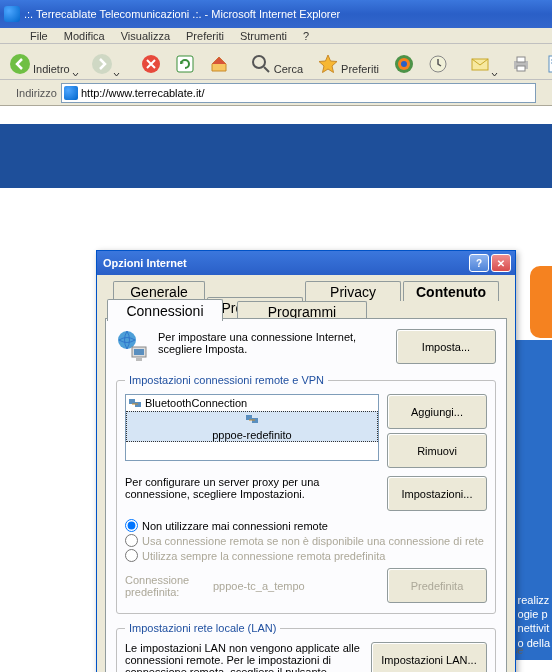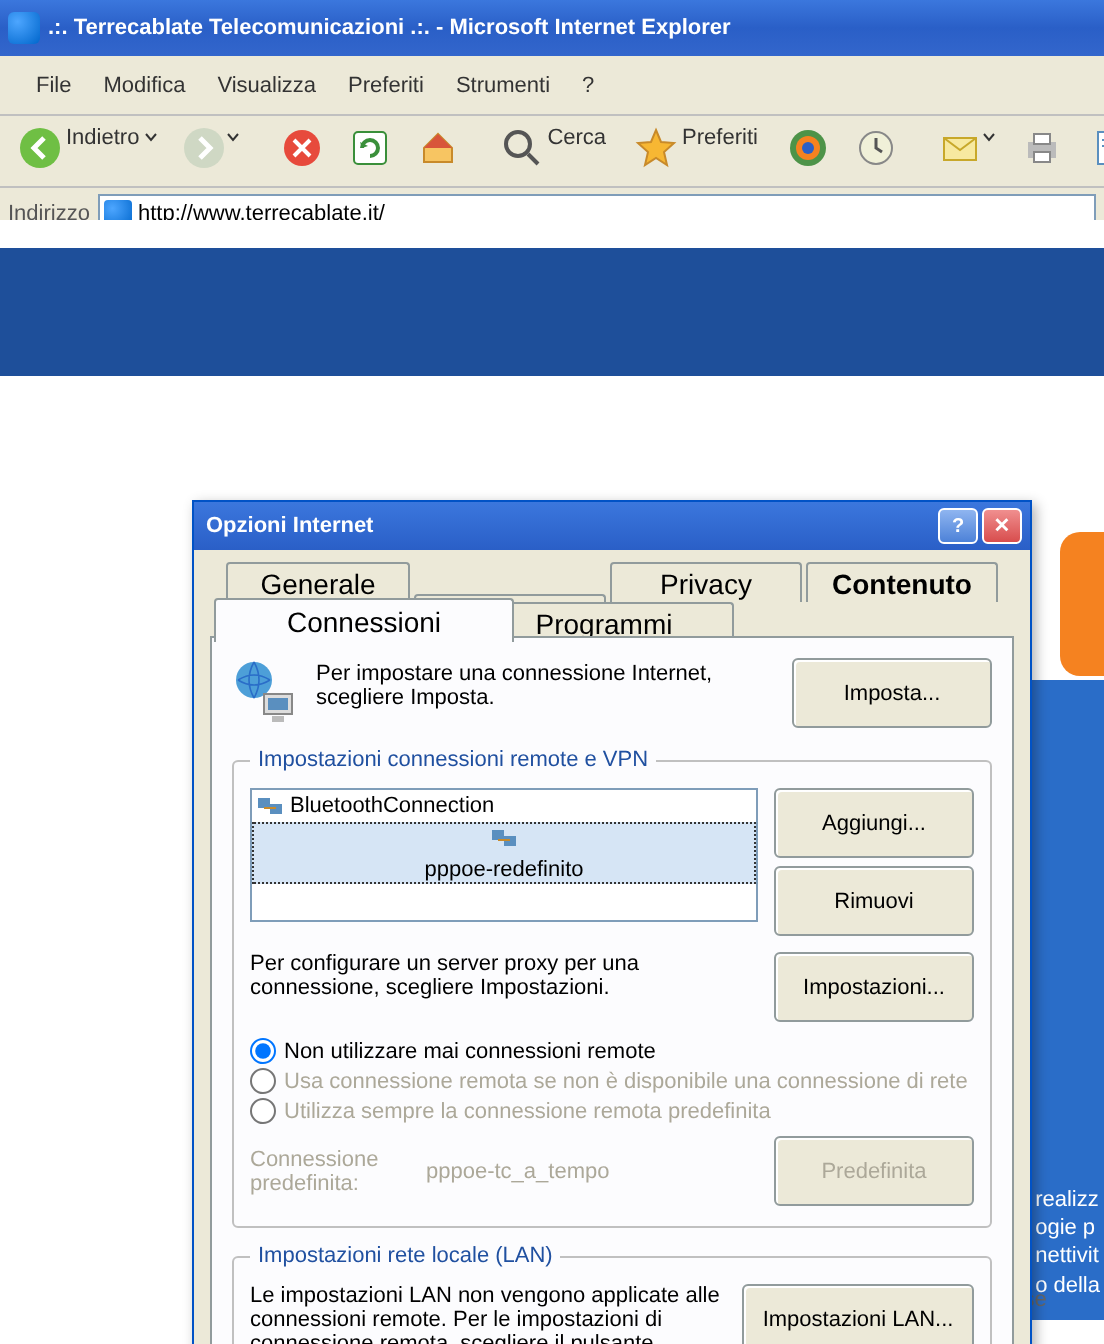--- a/index.html
+++ b/index.html
@@ -1,36 +1,36 @@
 <!DOCTYPE html>
 <html><head>
 <meta charset="utf-8">
 <style>
 * { box-sizing: border-box; margin: 0; padding: 0; font-family: Tahoma, sans-serif; font-size: 11px; }
 body { background: #fff; width: 552px; height: 672px; overflow: hidden; position: relative; }
 
 
 .titlebar { background: linear-gradient(to bottom, #3b77dd 0%, #2a5fc7 50%, #3366cc 100%); height: 28px; display: flex; align-items: center; padding: 0 4px; color: #fff; }
 .titlebar .ie-icon { width: 16px; height: 16px; margin-right: 4px; background: radial-gradient(circle at 30% 30%, #4da6ff, #0066cc); border-radius: 3px; }
-.titlebar .title { flex: 1; font-weight: bold; }
-
-
-.menubar { background: #ece9d8; border-bottom: 1px solid #c0c0c0; height: 30px; display: flex; align-items: center; padding-left: 10px; }
+.titlebar .title { flex: 1; font-weight: normal; }
+
+
+.menubar { background: #ece9d8; border-bottom: 1px solid #c0c0c0; height: 16px; display: flex; align-items: center; padding-left: 22px; }
 .menubar span { padding: 2px 8px; color: #333; }
 
 
 .toolbar { background: #ece9d8; height: 36px; display: flex; align-items: center; padding: 0 4px; border-bottom: 1px solid #c0c0c0; gap: 2px; }
-.tbtn { display: inline-flex; align-items: flex-start; height: 28px; padding: 0 4px; border: 1px solid transparent; border-radius: 3px; }
+.tbtn { display: inline-flex; align-items: flex-end; height: 28px; padding: 0 4px; border: 1px solid transparent; border-radius: 3px; }
 .tbtn .tic { width: 22px; height: 22px; display: inline-block; }
 .tbtn .lbl { margin: 0 2px; color: #333; }
 .dropdown-arrow { width: 7px; height: 7px; display: inline-block; }
 .sep { width: 1px; height: 24px; background: #c0c0c0; margin: 0 3px; }
 
 
-.addrbar { background: #ece9d8; height: 26px; display: flex; align-items: center; padding: 0 4px; border-bottom: 1px solid #aca899; }
+.addrbar { background: #ece9d8; height: 26px; display: flex; align-items: center; padding: 0 16px; border-bottom: 1px solid #aca899; }
 .addrbar .albl { color: #555; margin-right: 4px; }
 .addrbar .ain { flex: 1; display: flex; align-items: center; background: #fff; border: 1px solid #7f9db9; height: 20px; padding: 0 2px; }
 .addrbar .ain .ie-icon-sm { width: 14px; height: 14px; margin-right: 3px; background: radial-gradient(circle at 30% 30%, #4da6ff, #0066cc); border-radius: 2px; }
 .addrbar .ain input { border: none; outline: none; flex: 1; }
 
 
 .content { position: absolute; top: 110px; left: 0; right: 0; bottom: 0; background: #fff; }
 .blue-band { position: absolute; top: 14px; left: 0; right: 0; height: 64px; background: #1e4f9a; }
 .blue-block { position: absolute; top: 230px; right: 0; width: 36px; height: 320px; background: #2a6dc8; color: #fff; padding: 8px 4px; font-size: 10px; }
 .orange-tab { position: absolute; top: 156px; right: 0; width: 22px; height: 72px; background: #f58220; border-radius: 10px 0 0 10px; }
@@ -53,21 +53,21 @@
 .dialog-body { padding: 6px 8px 8px 8px; }
 
 
 .tabs { position: relative; height: 38px; }
 .tab { position: absolute; height: 20px; background: #ece9d8; border: 1px solid #919b9c; border-bottom: none; border-radius: 2px 2px 0 0; display: flex; align-items: center; justify-content: center; padding: 0 4px; font-size: 14px; }
 .tab.active { background: #fcfcfe; z-index: 3; height: 22px; }
 .tab-r1-1 { top: 0; left: 8px; width: 92px; }
 .tab-r1-2 { top: 16px; left: 102px; width: 96px; }
 .tab-r1-3 { top: 0; left: 200px; width: 96px; }
 .tab-r1-4 { top: 0; left: 298px; width: 96px; font-weight: bold; }
-.tab-r2-1 { top: 18px; left: 2px; width: 150px; }
+.tab-r2-1 { top: 18px; left: 2px; width: 116px; }
 .tab-r2-2 { top: 20px; left: 132px; width: 130px; }
 .tab-r2-3 { top: 20px; left: 264px; width: 130px; margin-top: 32px; }
 
 .tab-panel { border: 1px solid #919b9c; background: #fcfcfe; margin-top: -1px; padding: 10px 10px 8px 10px; position: relative; z-index: 2; }
 
 .row1 { display: flex; align-items: flex-start; gap: 8px; margin-bottom: 10px; }
 .globe-icon { width: 34px; height: 34px; flex-shrink: 0; }
 .row1 .txt { flex: 1; padding-top: 2px; }
 .btn { background: #ece9d8; border: 1px solid #919b9c; border-radius: 3px; height: 35px; padding: 0 8px; min-width: 100px; font-size: 11px; box-shadow: inset 1px 1px 0 #fff; }
 .btn:disabled { color: #aca899; }

